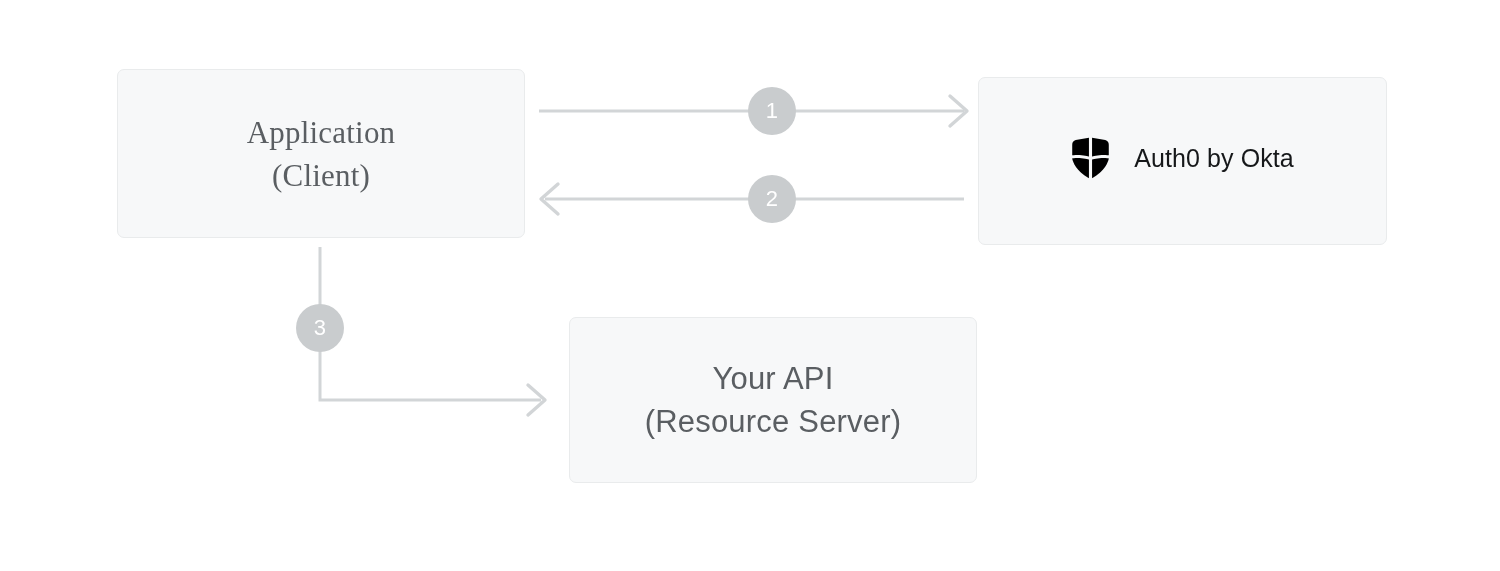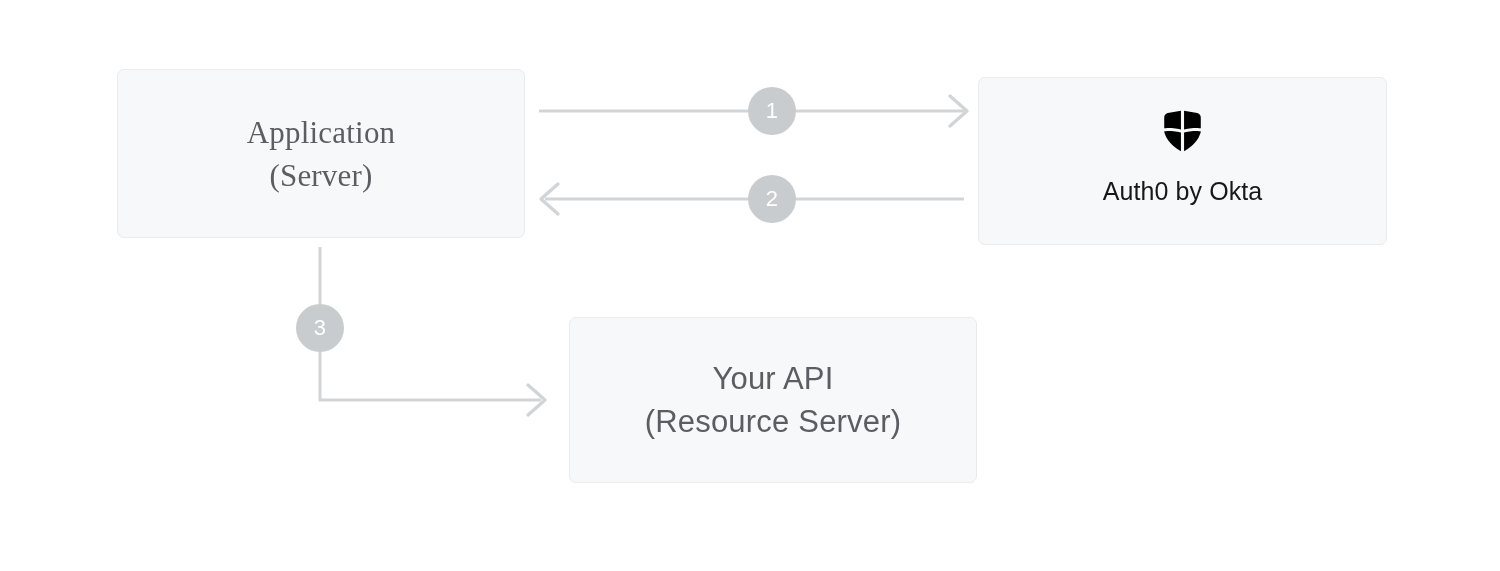--- a/index.html
+++ b/index.html
@@ -59,21 +59,21 @@
   #box-your-api {
     left: 569px;
     top: 317px;
     width: 408px;
     height: 166px;
   }
 
   
   .brand-lockup {
     display: flex;
-    flex-direction: column;
+    flex-direction: row;
     align-items: center;
     justify-content: center;
     gap: 24px;
     margin-bottom: 7px;
   }
   .brand-logo {
     width: 39px;
     height: 42px;
     display: block;
     flex: none;
@@ -149,21 +149,21 @@
     </g>
 
     <g>
       <path class="flow-line" d="M 320 247 L 320 400 L 541 400"></path>
       <path class="flow-head" d="M 528 385 L 545 400 L 528 415"></path>
     </g>
   </svg>
 
   <div class="node-box" id="box-application">
     <div class="node-line">Application</div>
-    <div class="node-line">(Server)</div>
+    <div class="node-line">(Client)</div>
   </div>
 
   <div class="node-box" id="box-auth-server">
     <div class="brand-lockup">
       <svg class="brand-logo" viewBox="0 0 100 108" xmlns="http://www.w3.org/2000/svg" aria-hidden="true">
 
         <path fill="#000000" d="M46 2 L46 50 C46 50 30 46 17 46 C8.5 46 3 47 3 47 L3 20 C3 14 6 10 12 8 Z"></path>
         <path fill="#000000" d="M54 2 L54 50 C54 50 70 46 83 46 C91.5 46 97 47 97 47 L97 20 C97 14 94 10 88 8 Z"></path>
         <path fill="#000000" d="M46 58 L46 106 C46 106 32 98 22 88 C10 76 4 62 3 55 C3 55 9 54 17 54 C30 54 46 58 46 58 Z"></path>
         <path fill="#000000" d="M54 58 L54 106 C54 106 68 98 78 88 C90 76 96 62 97 55 C97 55 91 54 83 54 C70 54 54 58 54 58 Z"></path>

